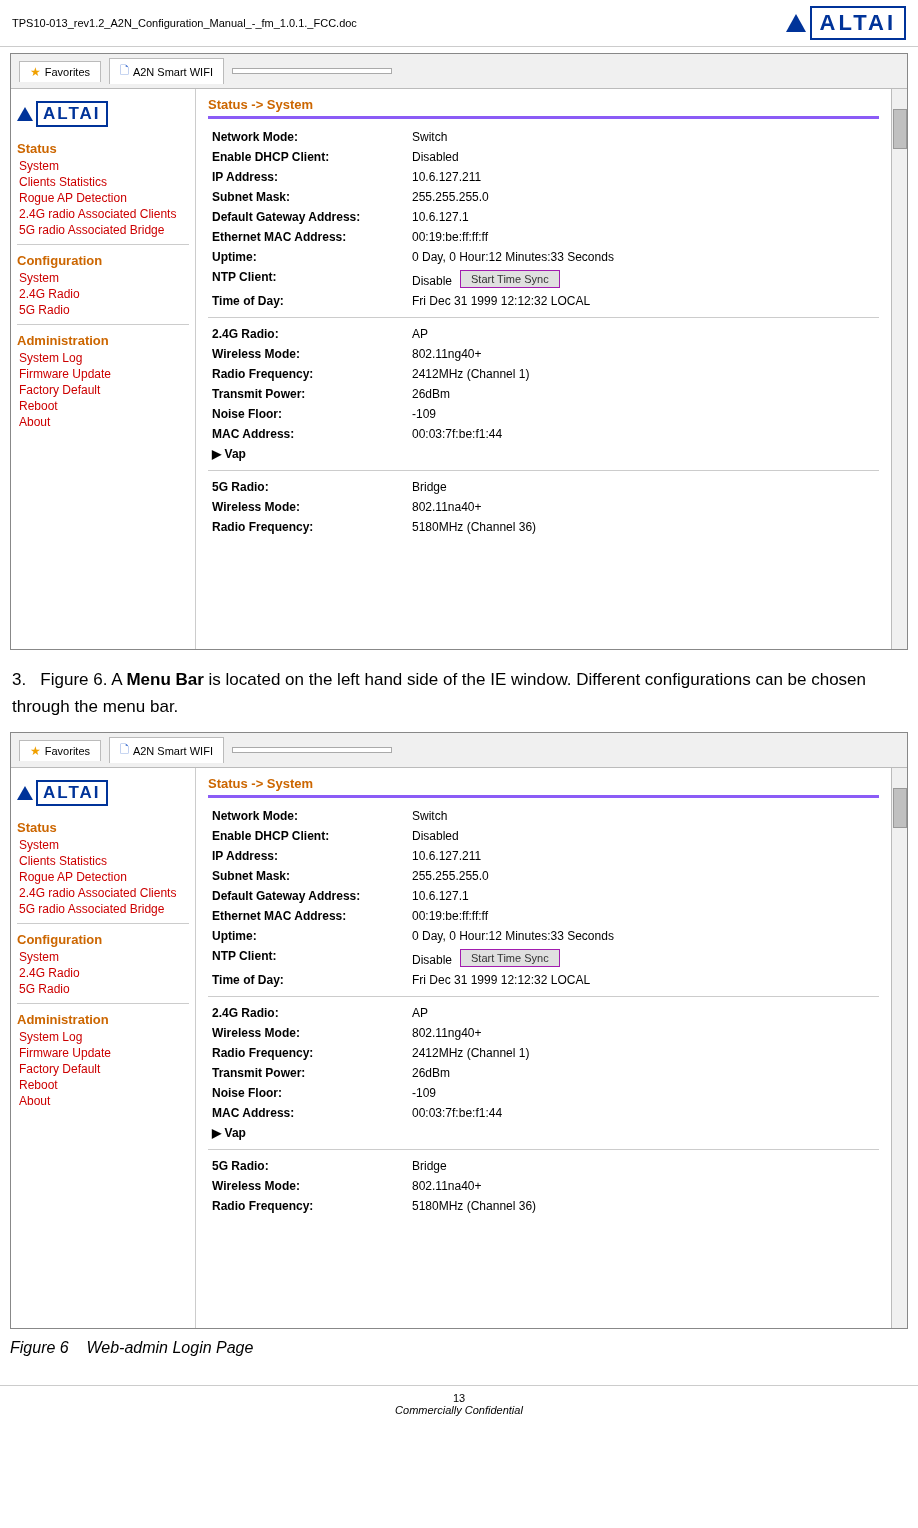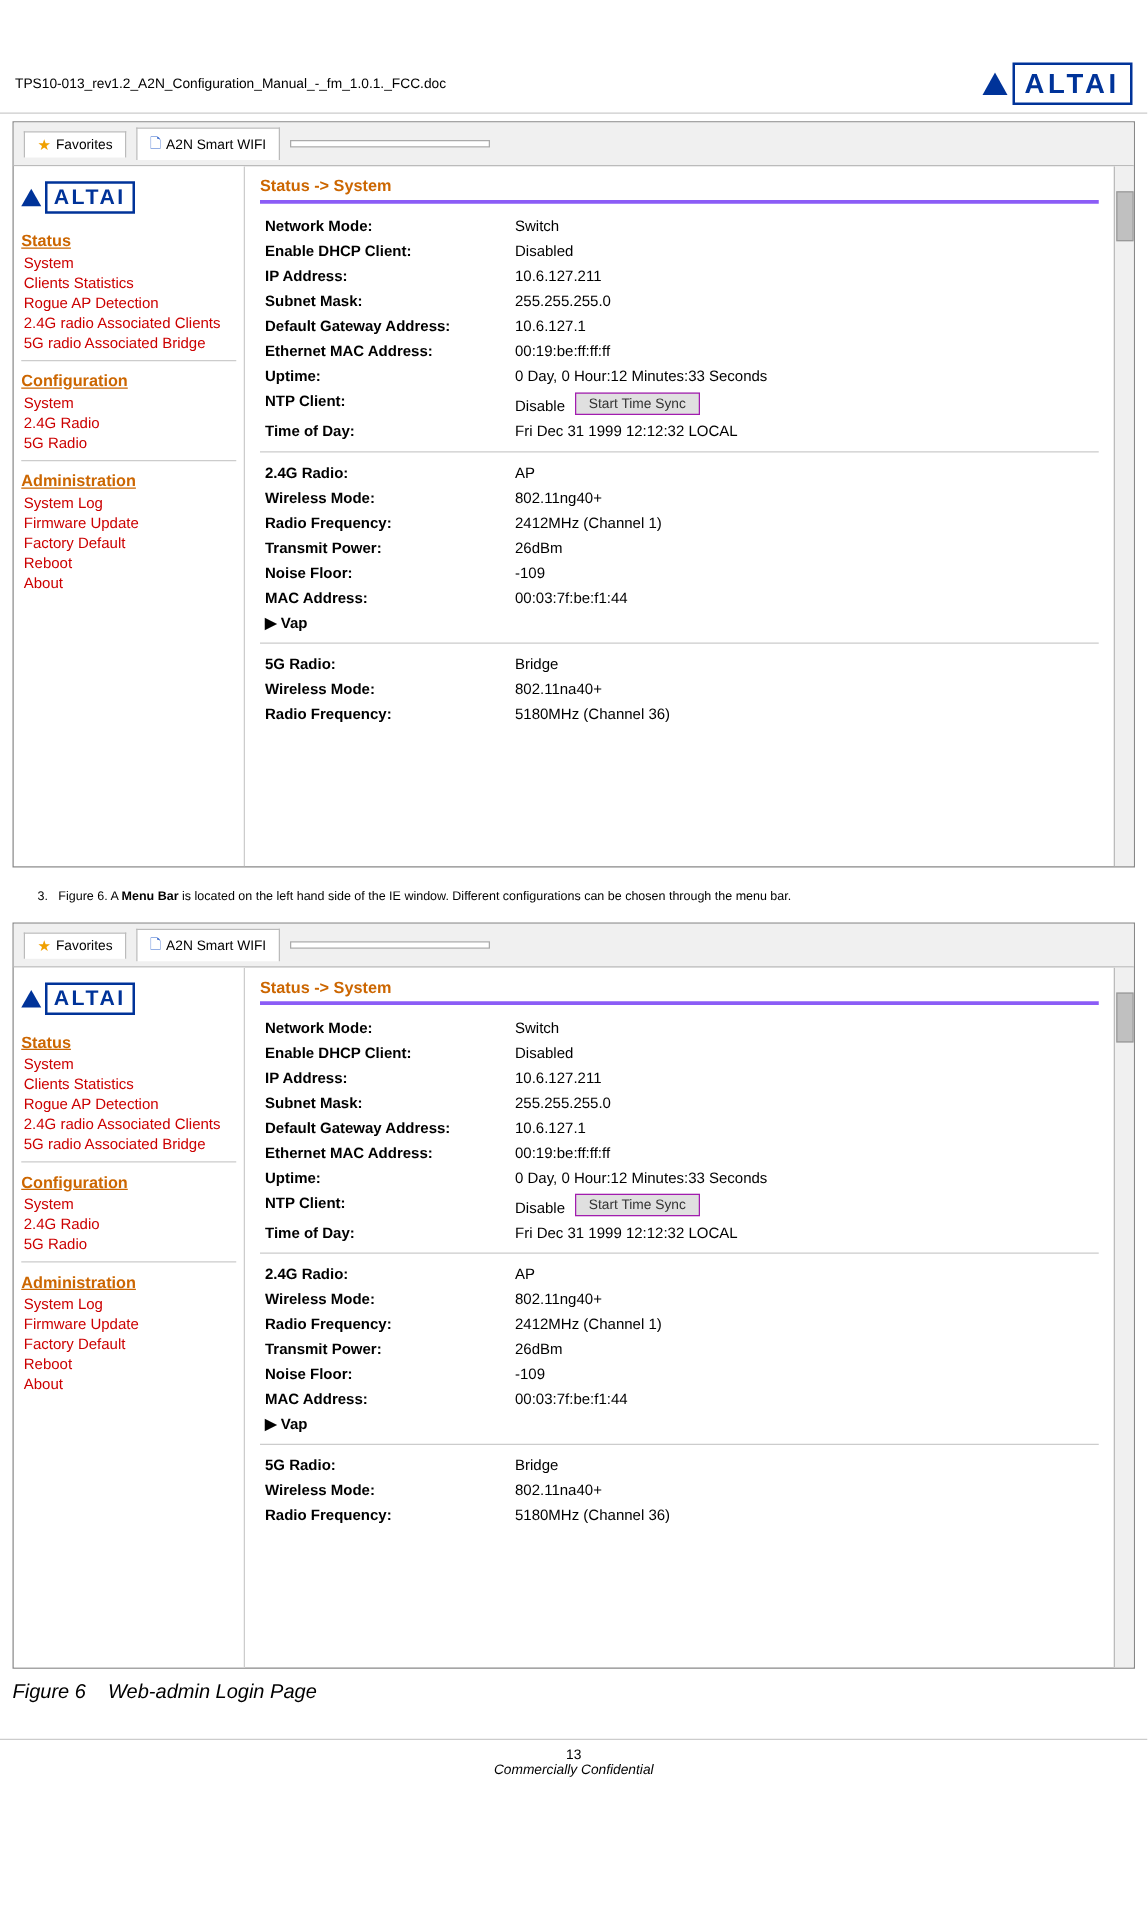--- a/index.html
+++ b/index.html
@@ -11,21 +11,20 @@
       min-height: 1528px;
       color: #000;
     }
     .doc-header {
       display: flex;
       justify-content: space-between;
       align-items: center;
       padding: 6px 12px;
       border-bottom: 1px solid #ccc;
       font-size: 11px;
-      margin-top: 44px;
     }
     .altai-logo {
       display: flex;
       align-items: center;
     }
     .altai-logo-text {
       font-size: 22px;
       font-weight: bold;
       color: #003399;
       letter-spacing: 3px;
@@ -35,22 +34,22 @@
     .altai-logo-triangle {
       width: 0;
       height: 0;
       border-left: 10px solid transparent;
       border-right: 10px solid transparent;
       border-bottom: 18px solid #003399;
       margin-right: 4px;
     }
 
     .section-caption {
-      font-size: 10px;
-      padding: 10px 20px 6px 30px;
+      font-size: 17px;
+      padding: 10px 20px 6px 12px;
       line-height: 1.6;
     }
     .section-caption strong {
       font-weight: bold;
     }
 
     .browser-window {
       margin: 6px 10px;
       border: 1px solid #888;
       background: #fff;
@@ -114,21 +113,20 @@
       color: #003399;
       letter-spacing: 2px;
       border: 2px solid #003399;
       padding: 1px 5px;
     }
     .sidebar-section-title {
       color: #cc6600;
       font-weight: bold;
       font-size: 13px;
       margin: 8px 0 2px 0;
-      text-decoration: underline;
     }
     .sidebar-link {
       color: #cc0000;
       font-size: 12px;
       display: block;
       padding: 1px 0 1px 2px;
       text-decoration: none;
       cursor: pointer;
     }
     .sidebar-divider {

